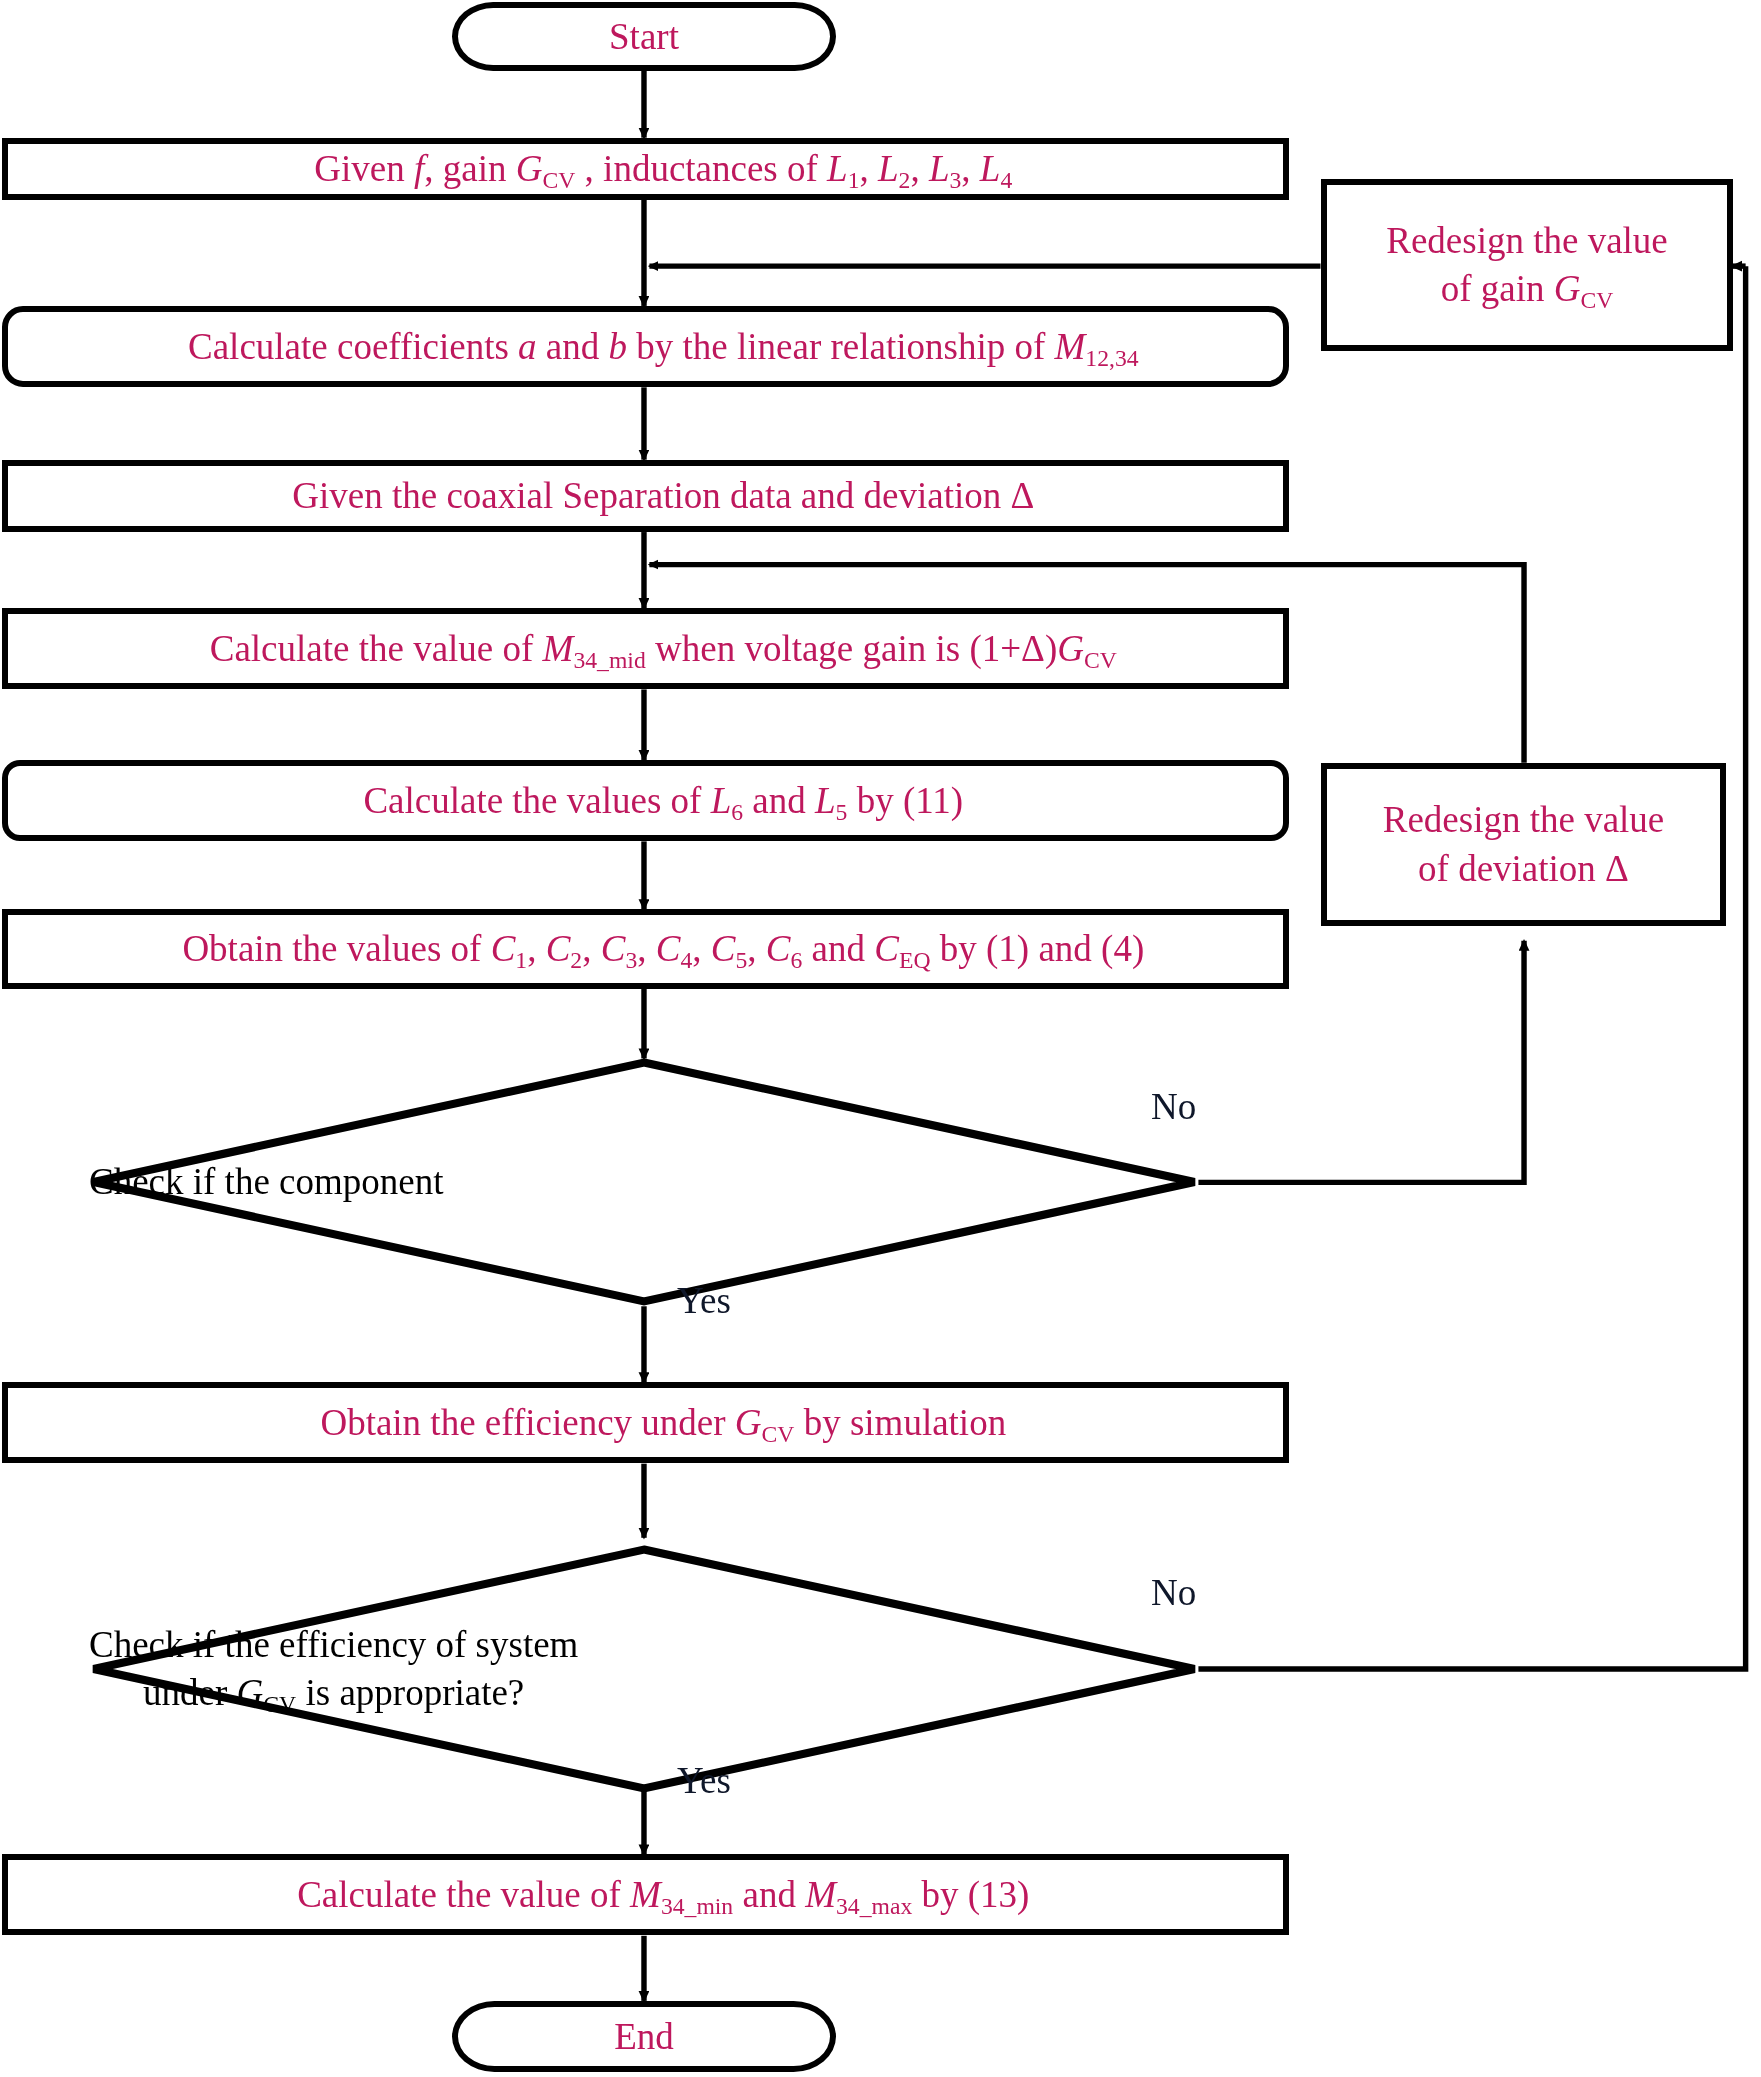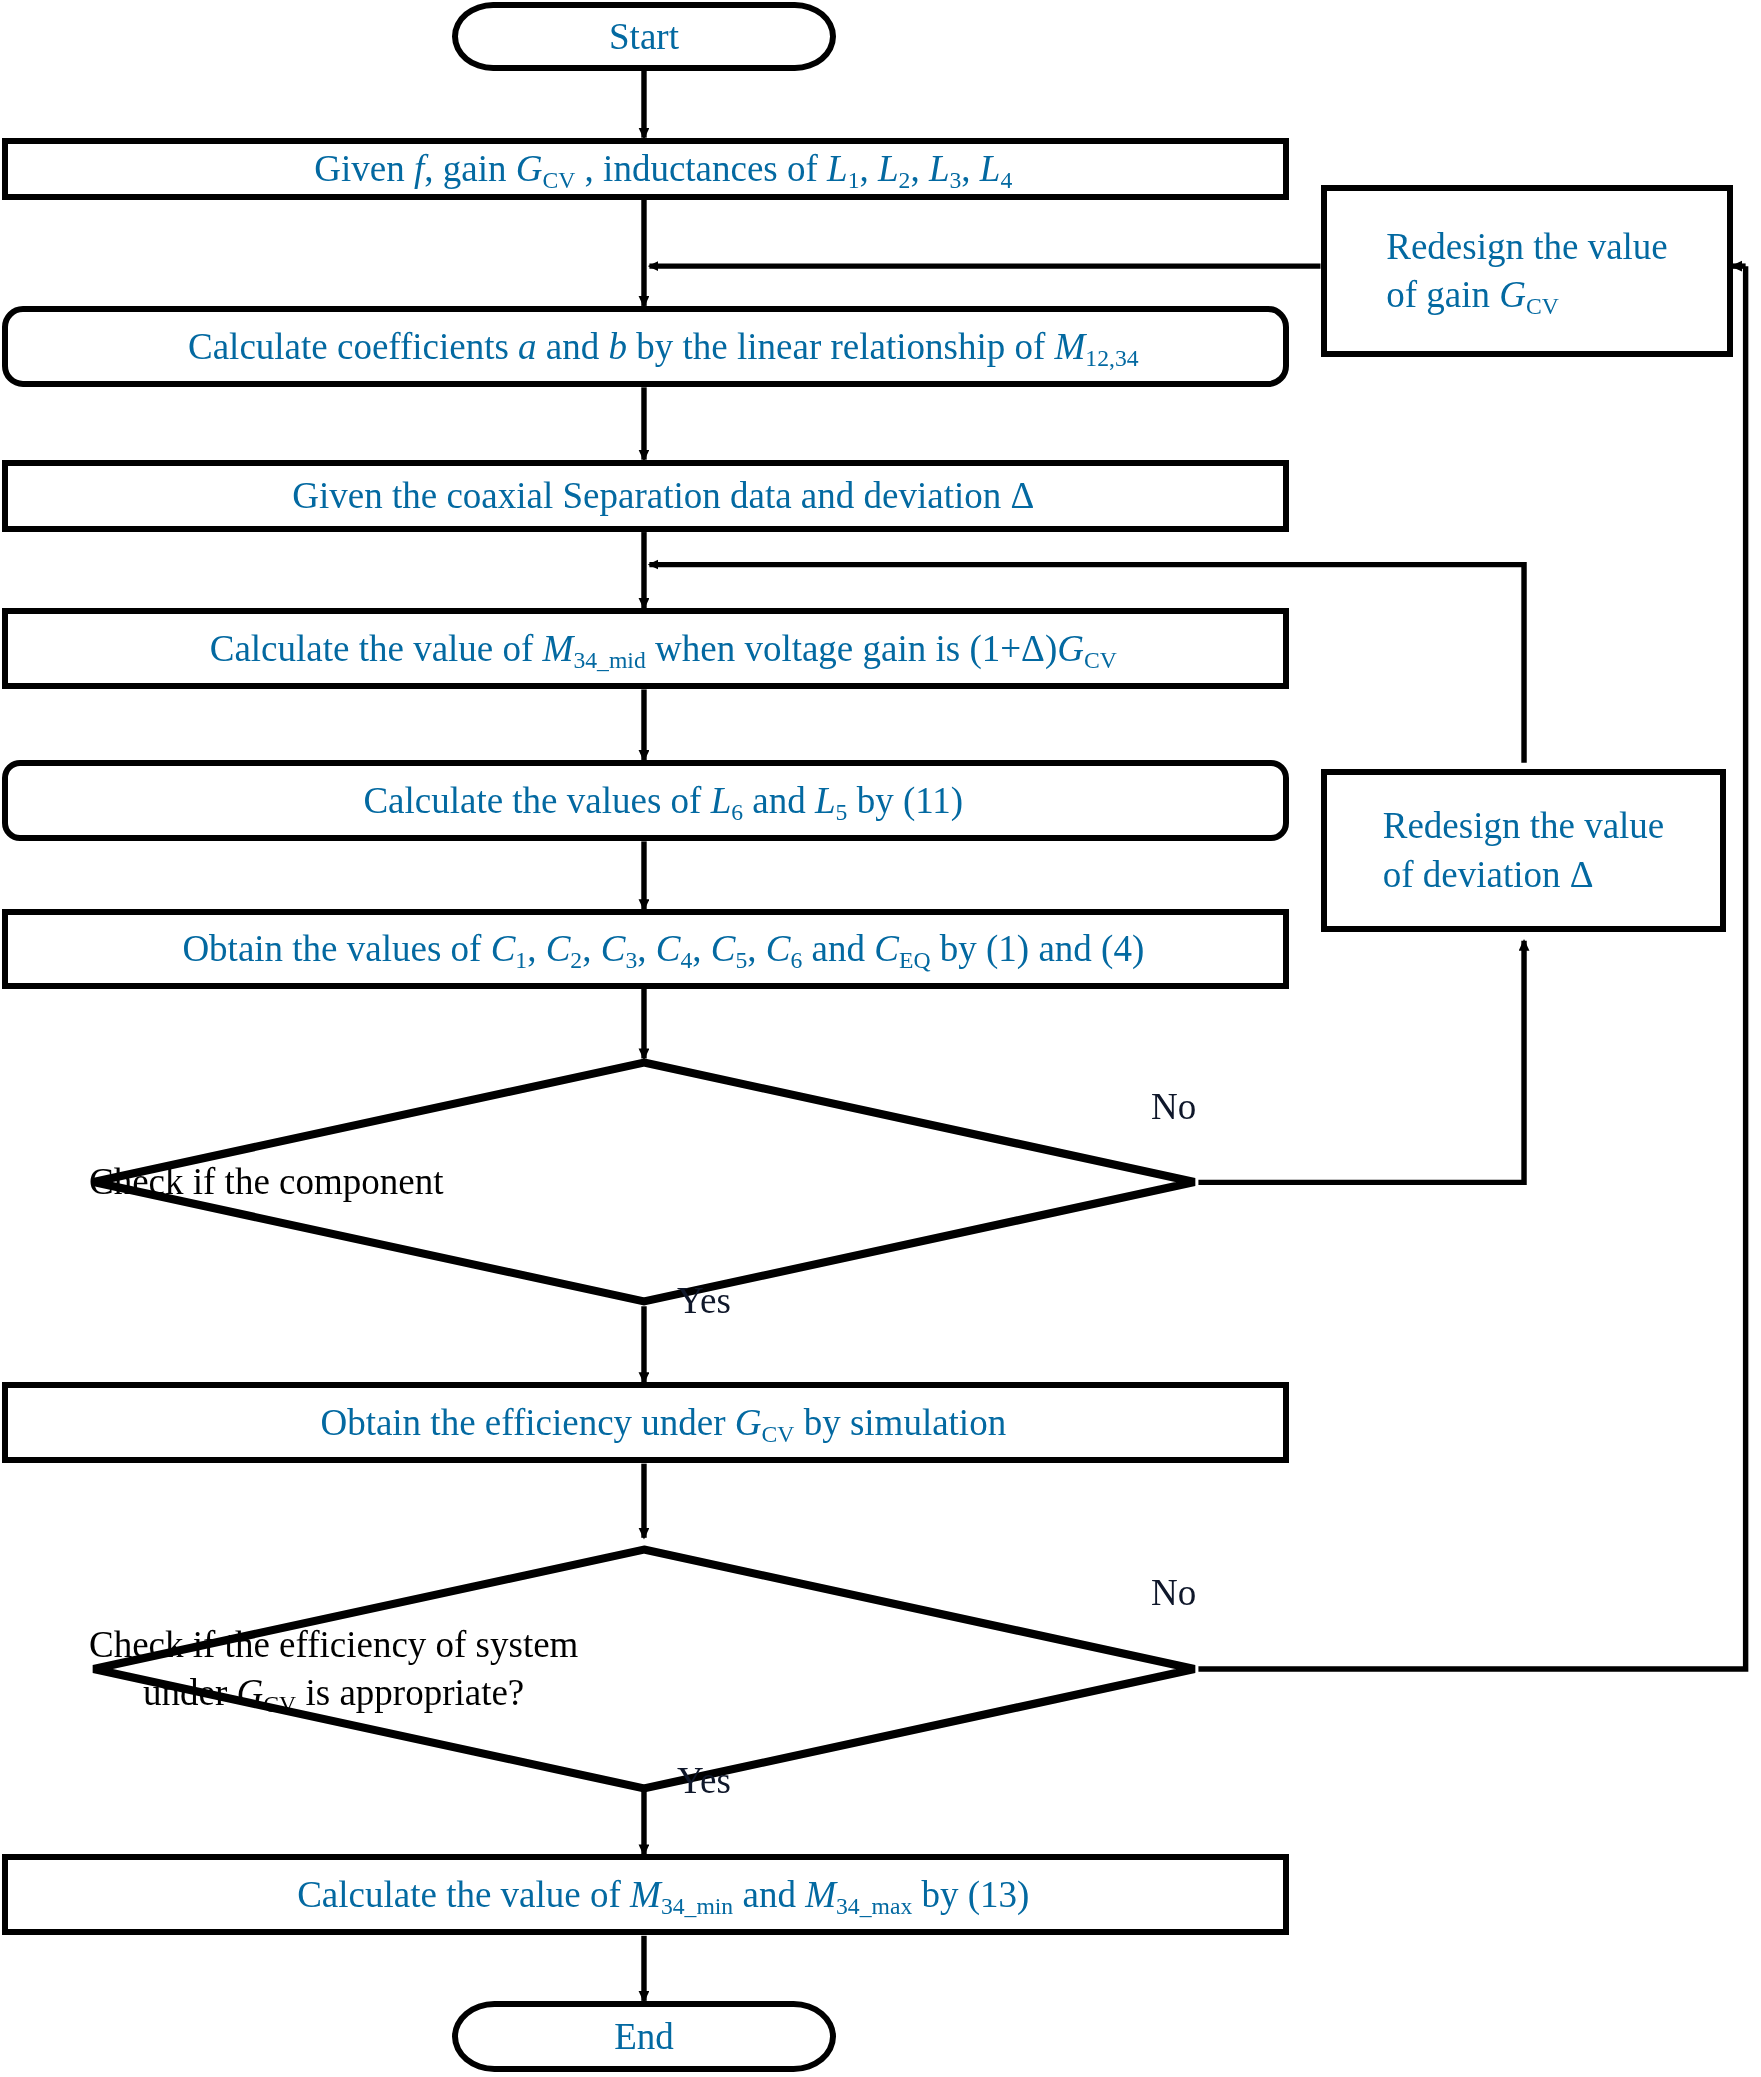--- a/index.html
+++ b/index.html
@@ -17,37 +17,36 @@
     left:0;top:0;
     width:1761px;height:2078px;
     pointer-events:none;
   }
   .node{
     position:absolute;
     box-sizing:border-box;
     display:flex;
     align-items:center;
     justify-content:center;
-    text-align:left;
-    color:#0369a1;
+    text-align:center;
+    color:#be185d;
     background:#fff;
   }
   .proc{
     border:6.3px solid #000;
     font-size:37px;
     line-height:1.18;
     white-space:nowrap;
     padding-left:36px;
   }
   .sidebox{
     border:6.3px solid #000;
     font-size:37px;
     line-height:1.30;
     white-space:nowrap;
-    margin-top:6px;
   }
   .terminal{
     border:6.3px solid #000;
     border-radius:43px/36px;
     font-size:37px;
   }
   .diamond-wrap{
     position:absolute;
     display:flex;
     align-items:center;

